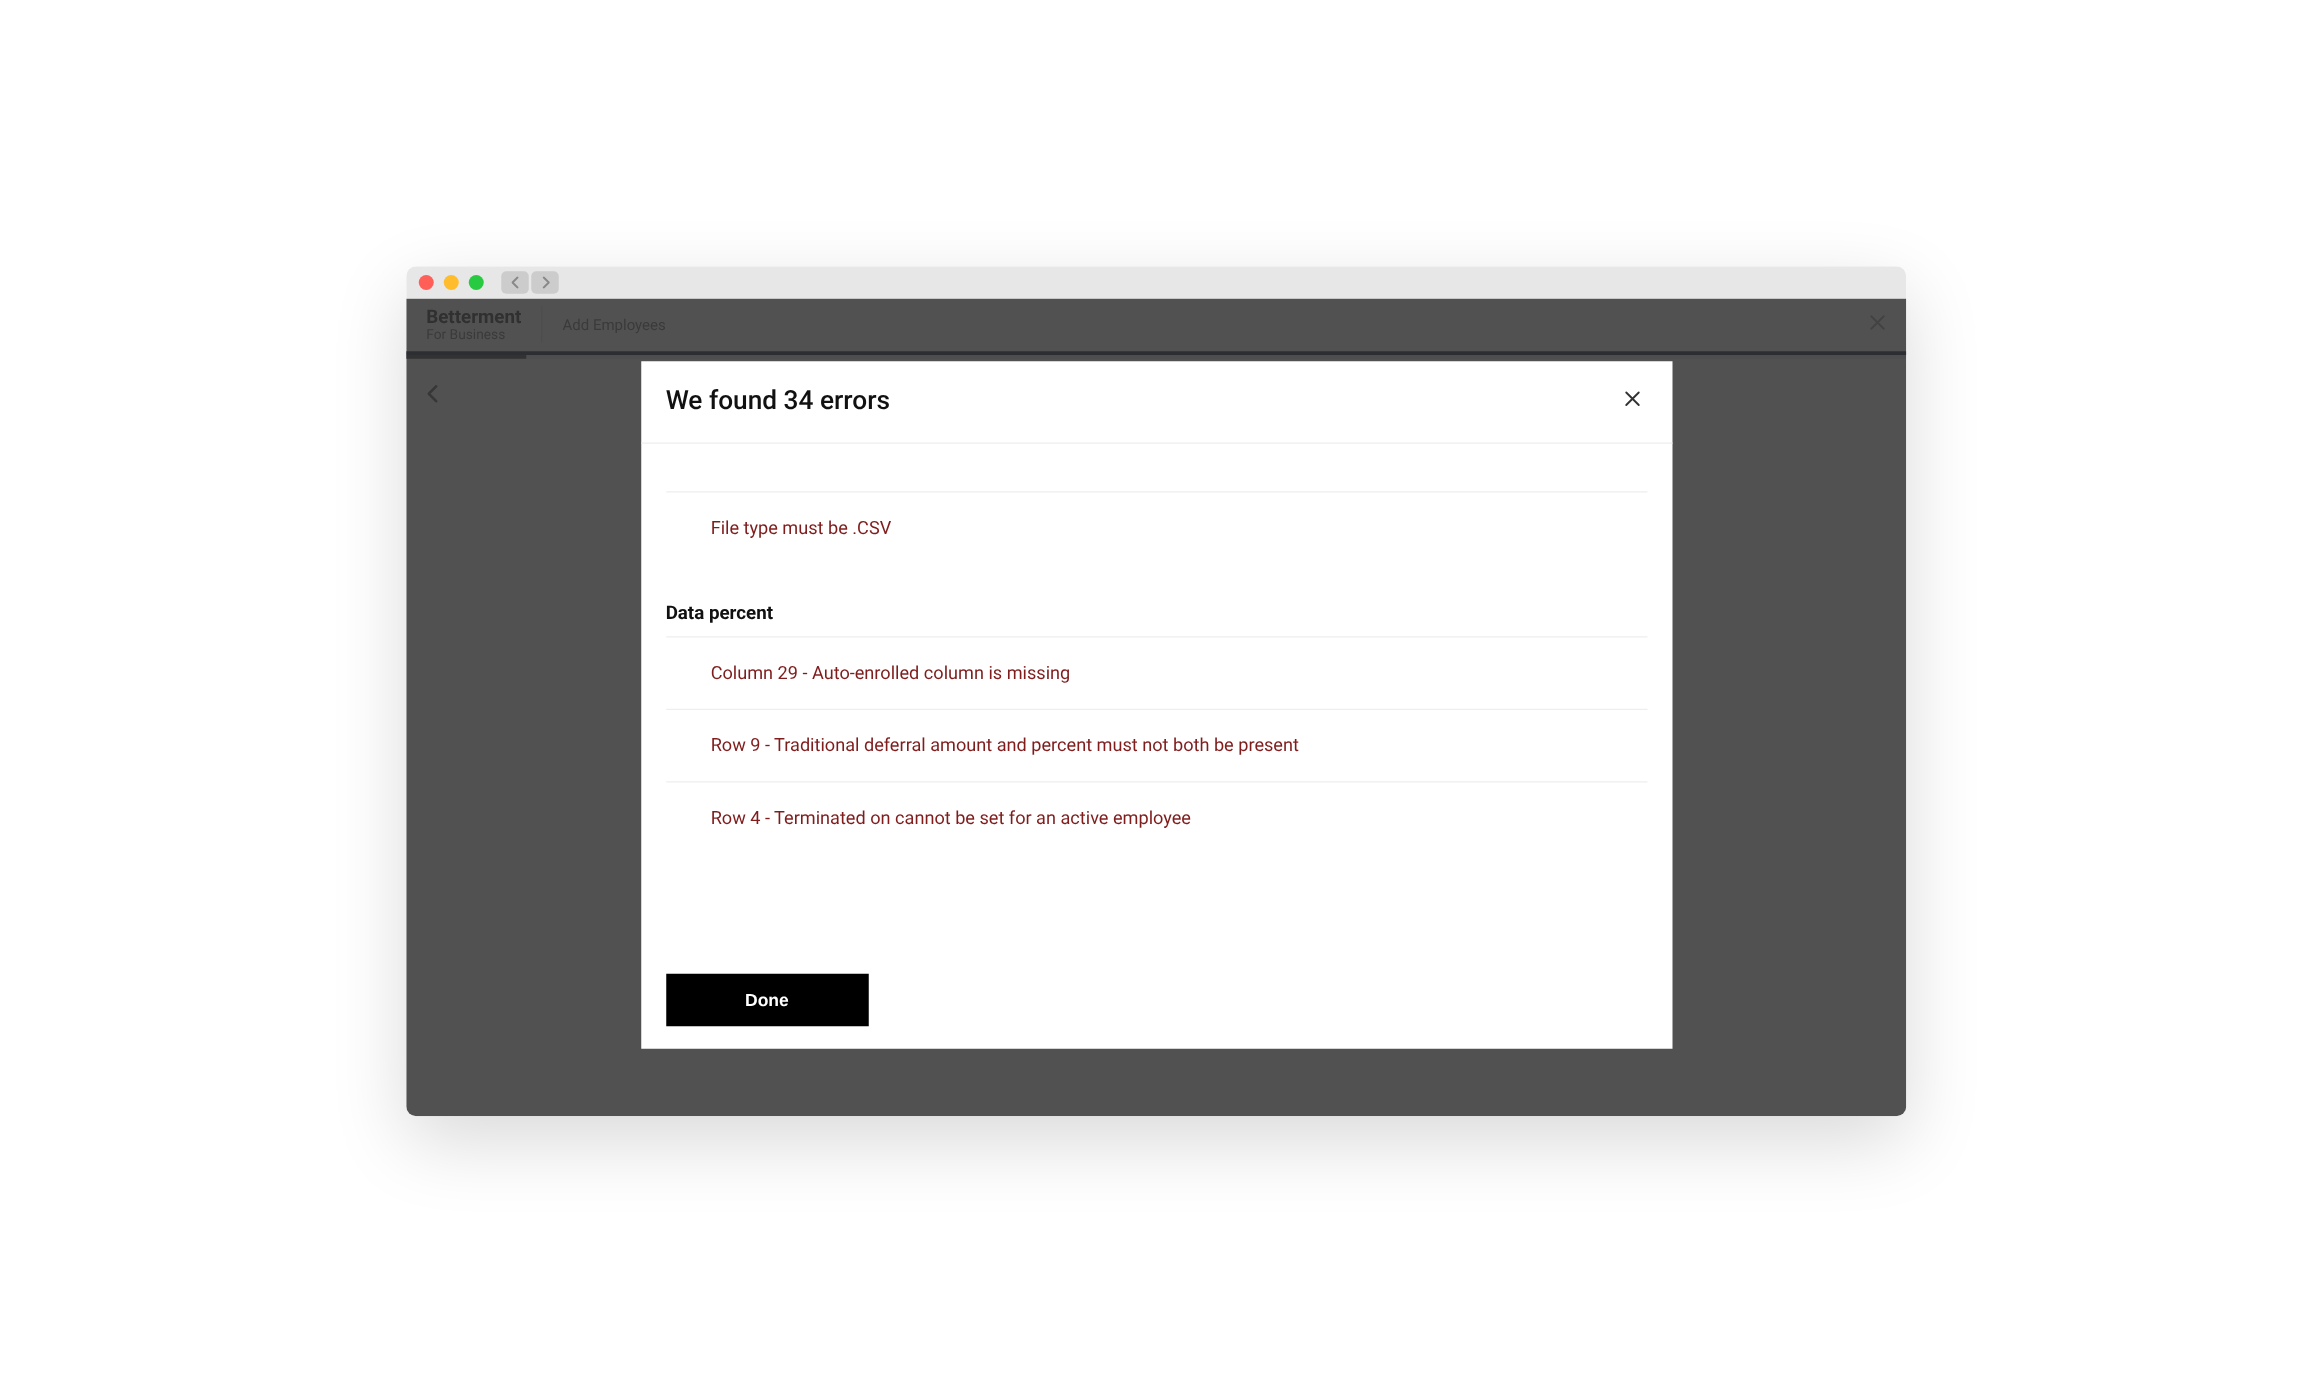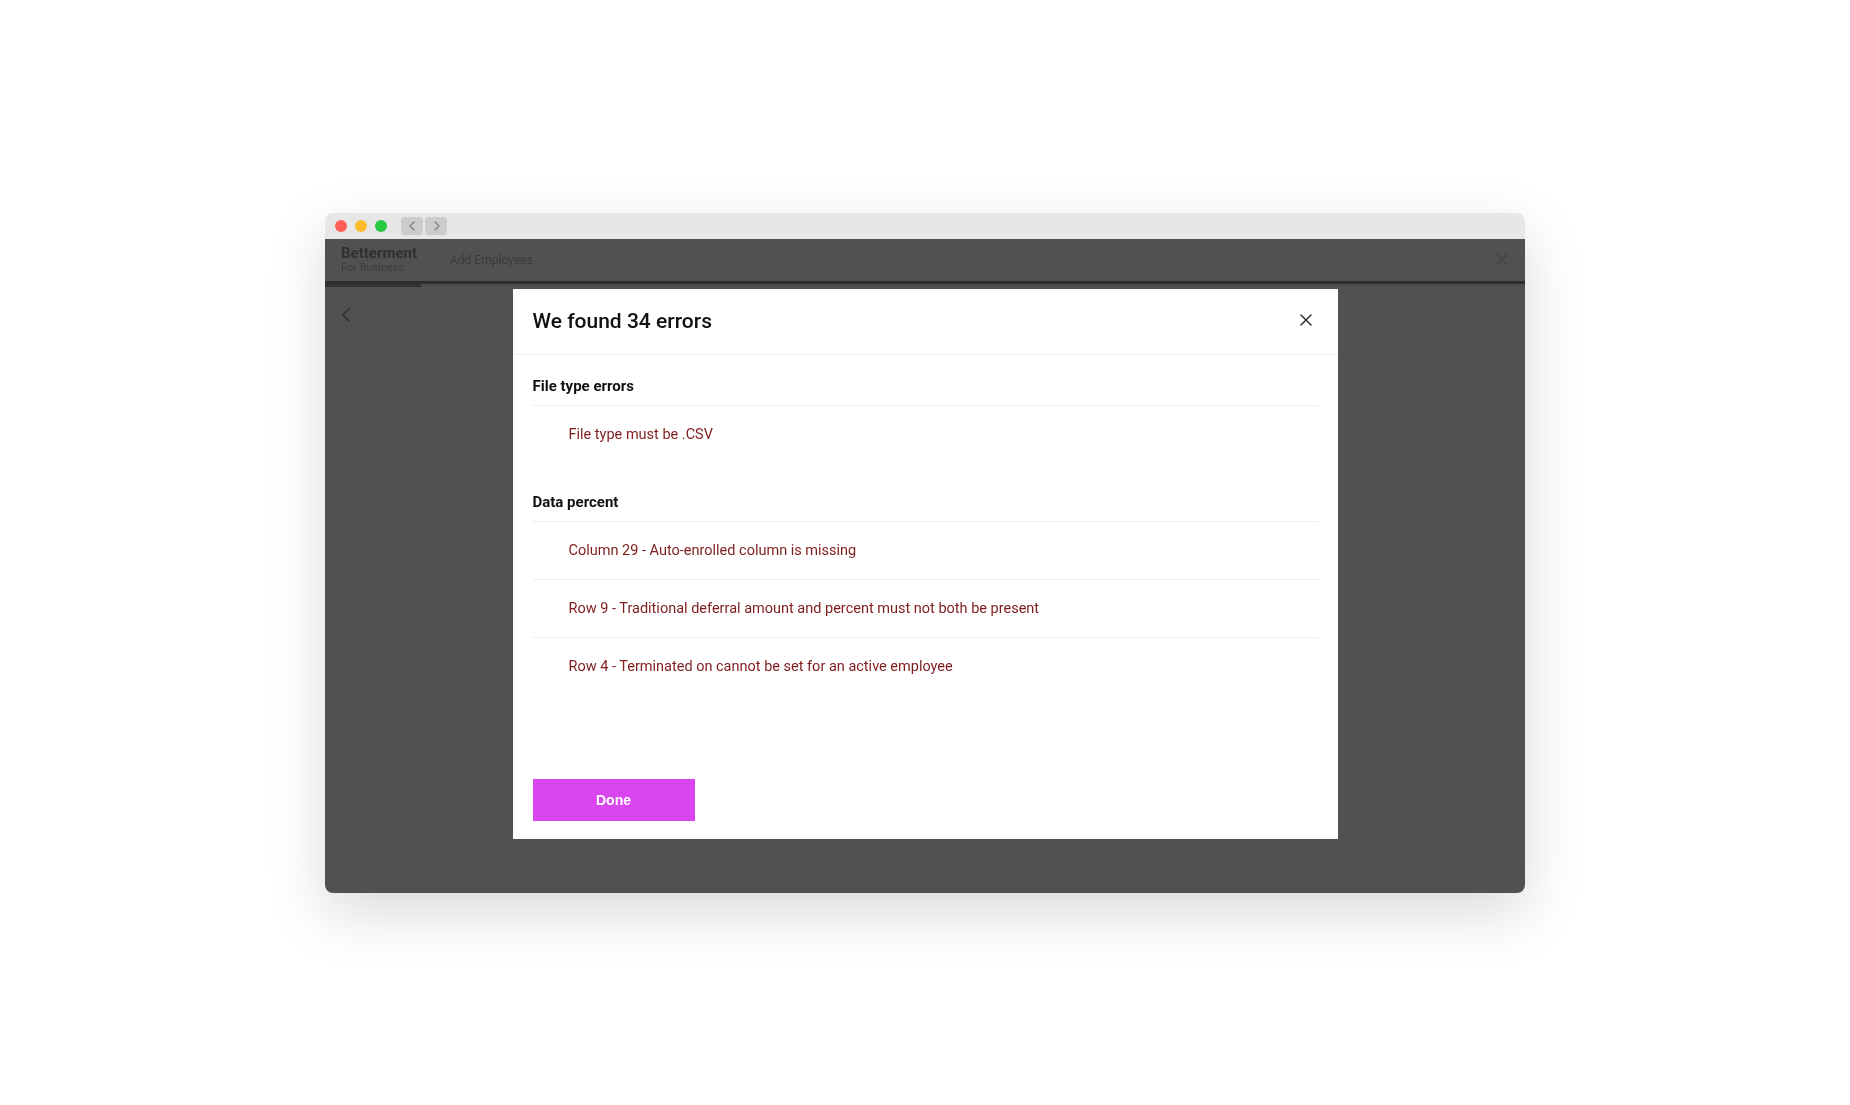--- a/index.html
+++ b/index.html
@@ -149,20 +149,21 @@
     }
 
     .modal {
       width: 825px;
       height: 550px;
       background: #fff;
       margin-top: 50px;
       display: flex;
       flex-direction: column;
       position: relative;
+      gap: 16px;
     }
 
     .modal-header {
       padding: 18px 20px;
       border-bottom: 1px solid #eee;
       display: flex;
       align-items: center;
       justify-content: space-between;
     }
 
@@ -215,21 +216,21 @@
       border-top: 1px solid #eee;
       font-size: 14.5px;
       color: #7f1d1d;
     }
 
     .modal-footer {
       padding: 18px 20px;
     }
 
     .done-btn {
-      background: #d946ef;
+      background: #000000;
       color: #fff;
       border: none;
       padding: 13px 0;
       width: 162px;
       font-size: 14px;
       font-weight: 600;
       cursor: pointer;
     }
   </style>
 </head>
@@ -287,21 +288,20 @@
         <div class="modal-header">
           <div class="modal-title">We found 34 errors</div>
           <div class="modal-close">
             <svg width="16" height="16" viewBox="0 0 16 16">
                 <path d="M3 3l10 10M13 3L3 13" stroke="#333" stroke-width="1.5" stroke-linecap="round"></path>
               </svg>
           </div>
         </div>
 
         <div class="modal-body">
-          <div class="section-heading">File type errors</div>
           <div class="error-list">
             <div class="error-item">File type must be .CSV</div>
           </div>
 
           <div class="section-heading">Data percent</div>
           <div class="error-list">
             <div class="error-item">Column 29 - Auto-enrolled column is missing</div>
             <div class="error-item">Row 9 - Traditional deferral amount and percent must not both be present</div>
             <div class="error-item">Row 4 - Terminated on cannot be set for an active employee</div>
           </div>

